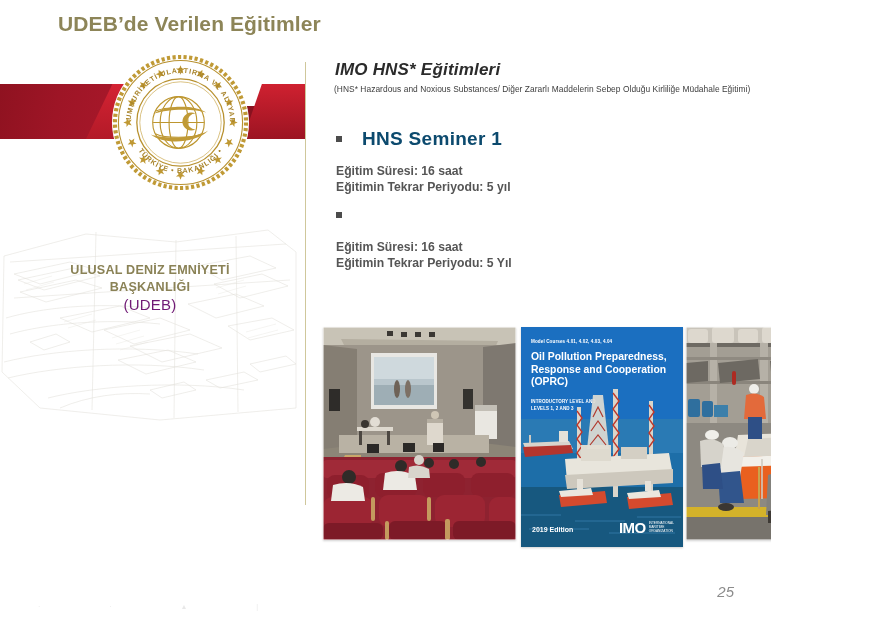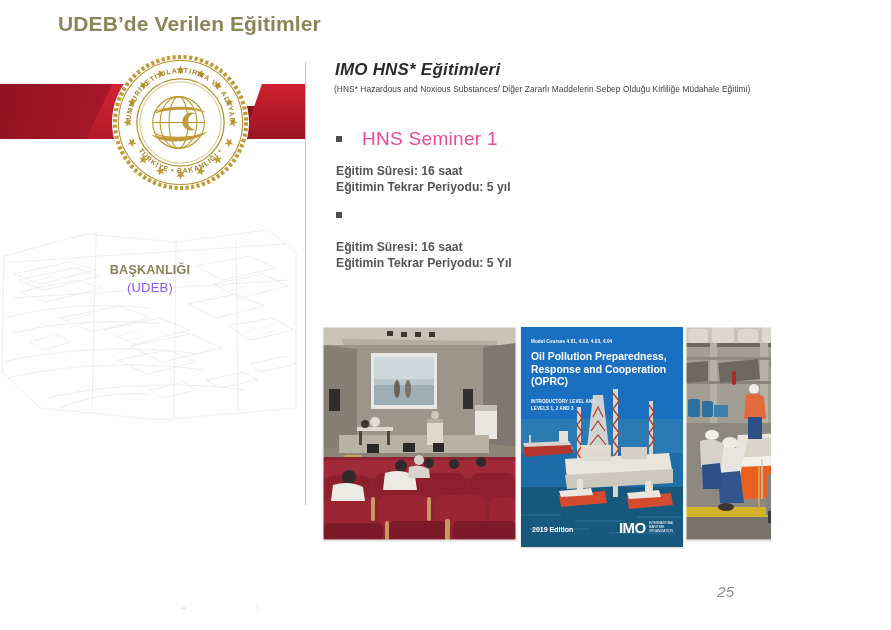--- a/index.html
+++ b/index.html
@@ -114,23 +114,23 @@
     line-height: 1.32;
   }
   .udeb-line {
     font-size: 12.6px;
     font-weight: bold;
     color: #8a8256;
     letter-spacing: 0.2px;
     display: block;
   }
   .udeb-abbr {
-    font-size: 13px;
+    font-size: 15px;
     font-weight: normal;
-    color: #8b5cf6;
+    color: #701a75;
     letter-spacing: 0.2px;
     display: block;
   }
 
   
   .divider {
     position: absolute;
     left: 305px;
     top: 62px;
     width: 1px;
@@ -174,22 +174,22 @@
   }
   .bullet-square {
     width: 6px;
     height: 6px;
     background: #4c4c4c;
     margin-right: 20px;
     flex: 0 0 auto;
   }
   .bullet-text {
     font-size: 19px;
-    font-weight: normal;
-    color: #ec4899;
+    font-weight: bold;
+    color: #0c4a6e;
     letter-spacing: 0.3px;
     white-space: nowrap;
   }
   .detail-line {
     font-size: 12.2px;
     color: #555555;
     line-height: 1.32;
     margin-left: 0;
     white-space: nowrap;
   }
@@ -433,20 +433,21 @@
           <path d="M112,116 L140,108 M116,122 L144,114 M120,128 L148,120"></path>
           <path d="M216,66 L244,58 M218,72 L246,64"></path>
           <path d="M64,100 L92,92 M68,106 L96,98"></path>
           <path d="M24,62 L52,54 M26,68 L54,60"></path>
           <path d="M246,110 L276,102 M248,116 L278,108"></path>
         </g>
       </svg>
     </div>
 
     <div class="udeb-caption">
+      <span class="udeb-line">ULUSAL DENİZ EMNİYETİ</span>
       <span class="udeb-line">BAŞKANLIĞI</span>
       <span class="udeb-abbr">(UDEB)</span>
     </div>
   </div>
 
   <div class="divider"></div>
 
   <div class="content-heading">IMO HNS* Eğitimleri</div>
   <div class="content-sub">(HNS* Hazardous and Noxious Substances/ Diğer Zararlı Maddelerin Sebep Olduğu Kirliliğe Müdahale Eğitimi)</div>
 

